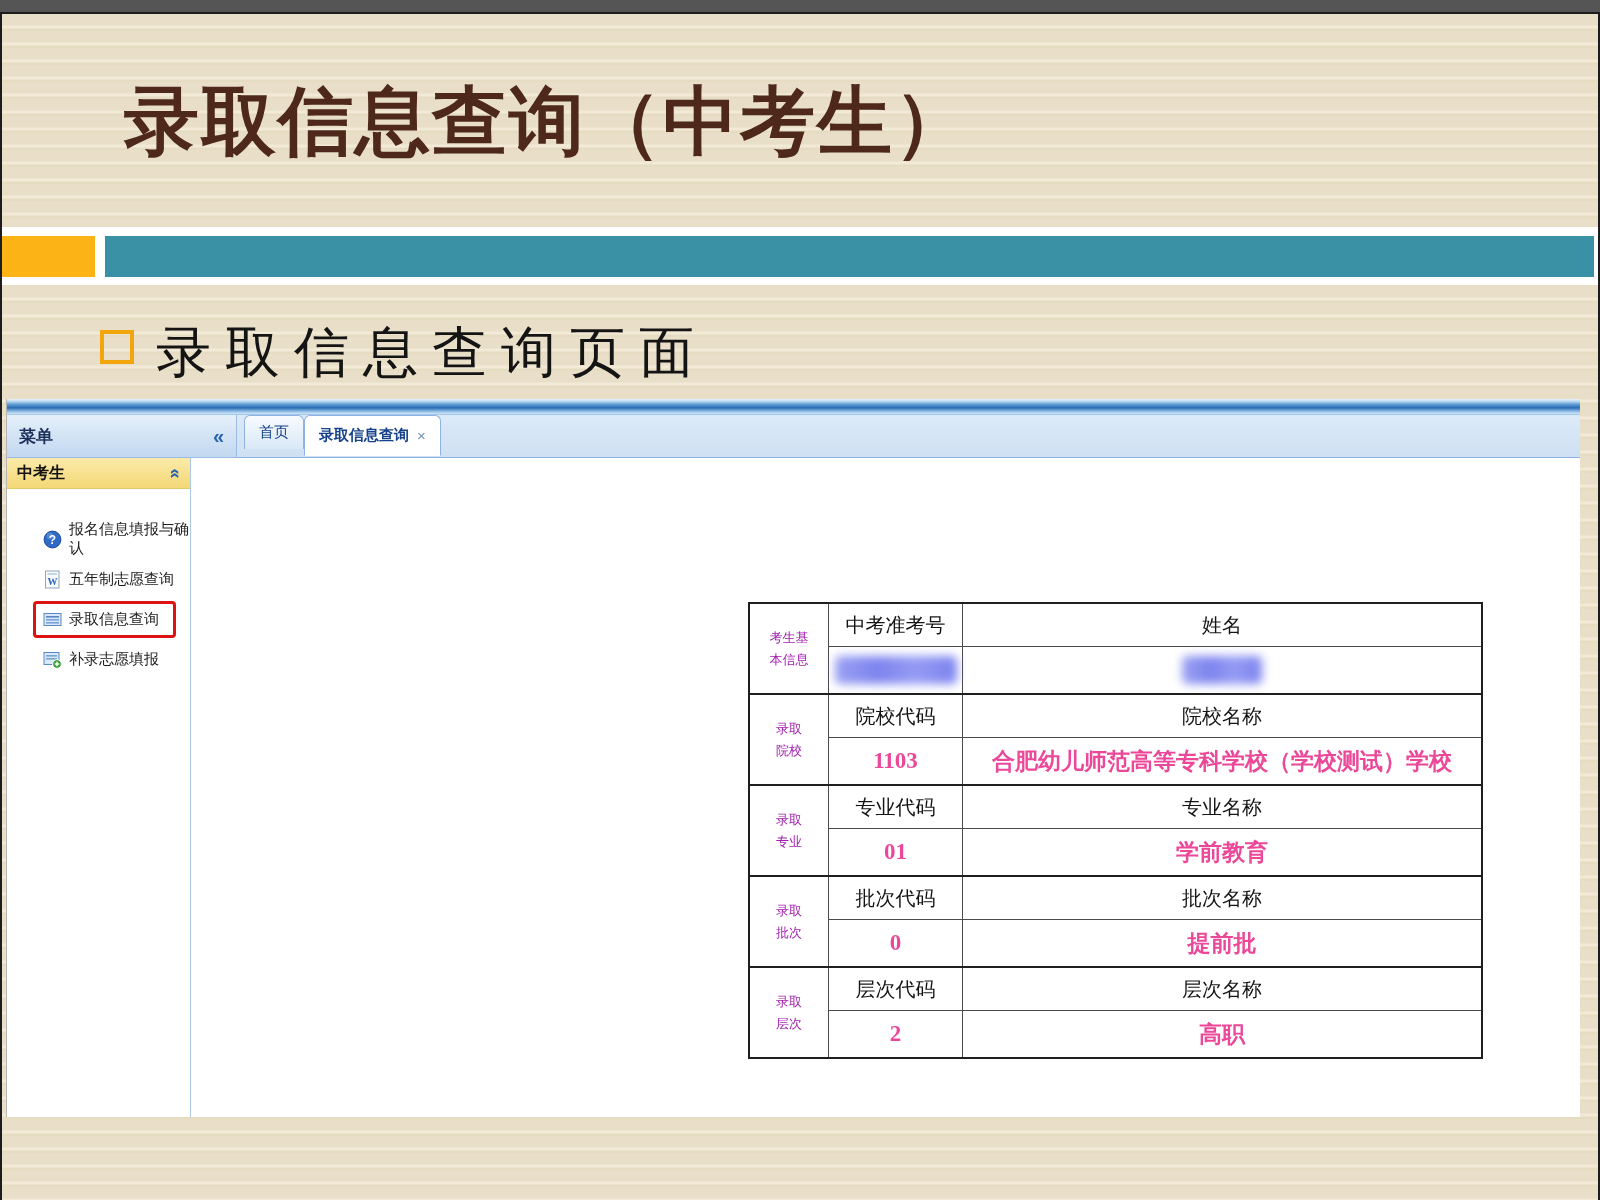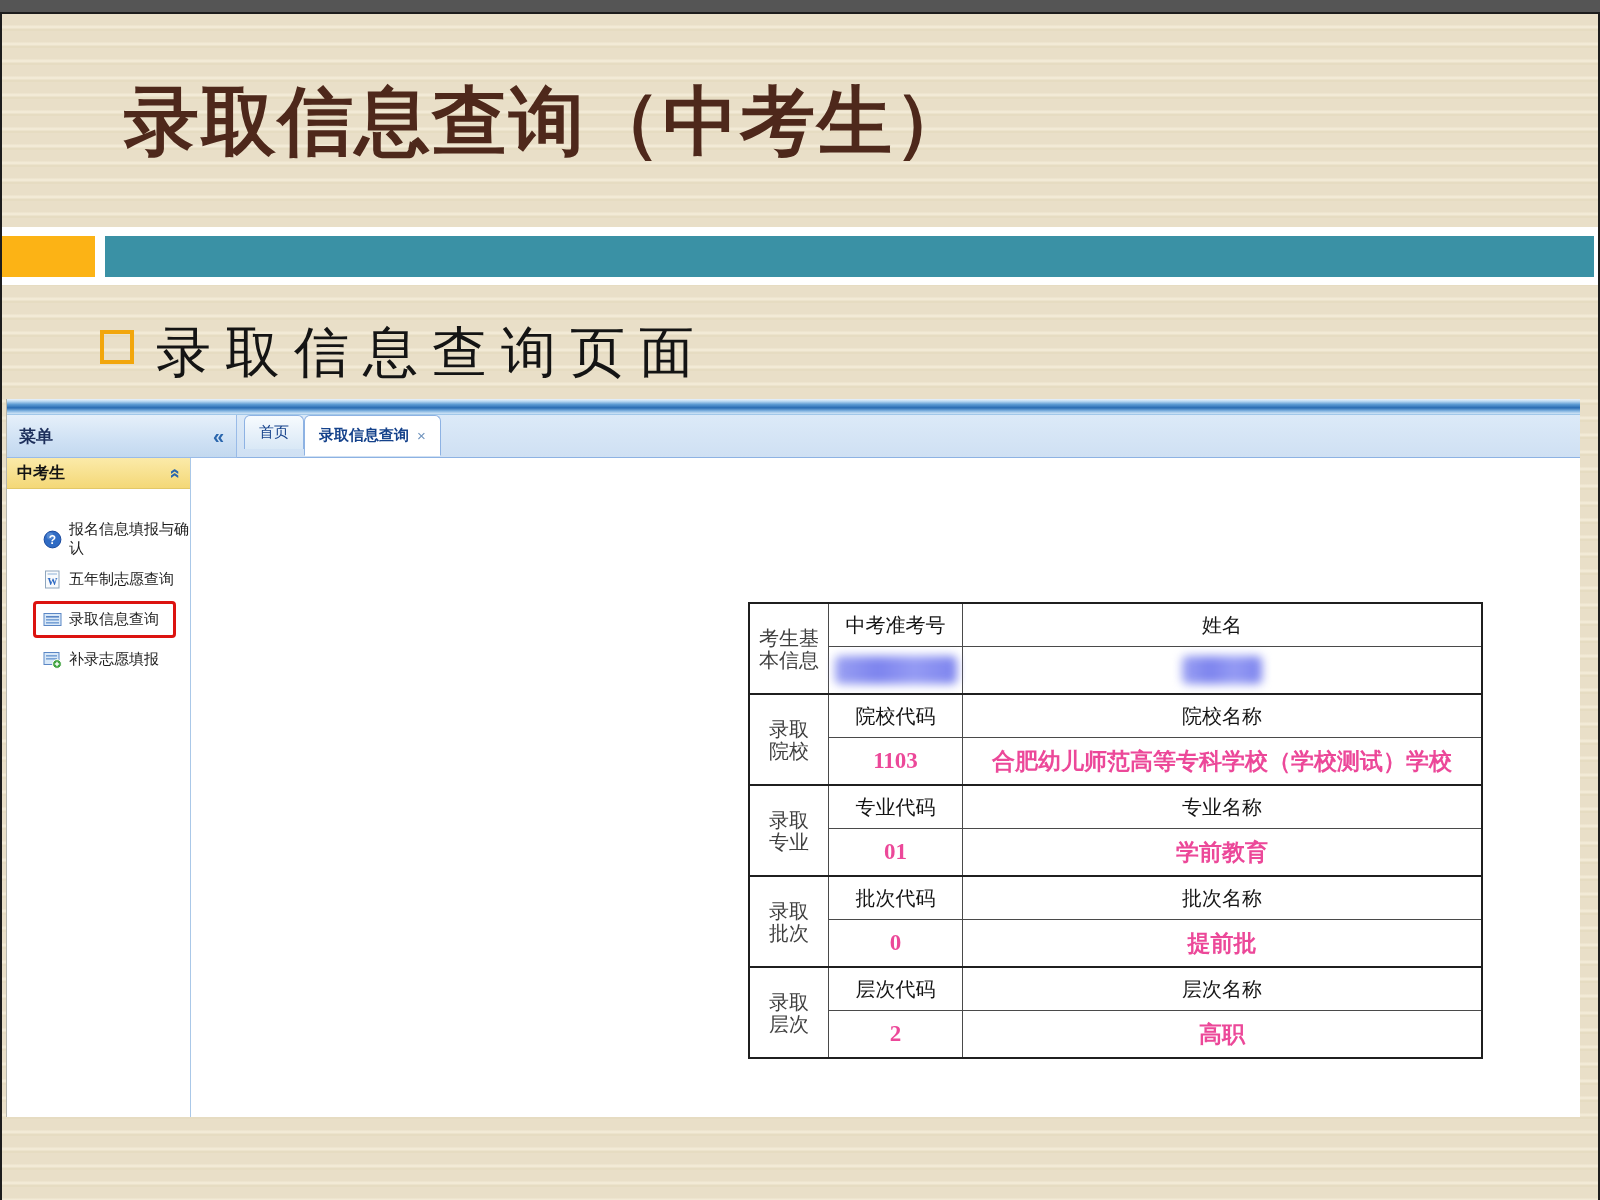--- a/index.html
+++ b/index.html
@@ -100,21 +100,21 @@
     font-family:"Liberation Serif",serif;font-size:31px;font-weight:bold;color:#111111;white-space:nowrap;
   }
   
   .result-table{
     position:absolute;left:557px;top:144px;border-collapse:collapse;
     font-family:"Liberation Serif",serif;
   }
   .result-table td{border:1px solid #4a4a4a;text-align:center;padding:0;}
   .result-table{border:2px solid #1f1f1f;}
   .result-table tr.gstart td{border-top:2px solid #1f1f1f;}
-  td.glabel{width:78px;font-size:20px;line-height:22px;color:#404040;}
+  td.glabel{width:78px;font-size:13px;line-height:22px;color:#a21caf;}
   td.hcell{height:42px;font-size:20px;color:#141414;text-align:center;}
   td.vcell{height:46px;font-size:23px;font-weight:bold;color:#ec4899;}
   td.c-code{width:133px;}
   td.c-name{width:518px;}
   .cell-blur{
     height:28px;border-radius:5px;filter:blur(5px);
     background:linear-gradient(90deg,#9ba1f3 0%,#7d84ee 35%,#959bf4 65%,#7d84ee 100%);
   }
   .cell-blur.code{width:122px;margin:0 auto;}
   .cell-blur.name{width:80px;margin:0 auto;}

